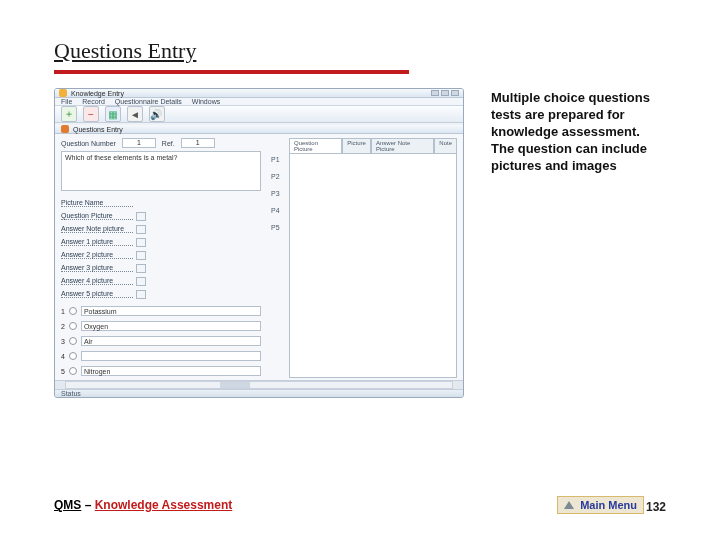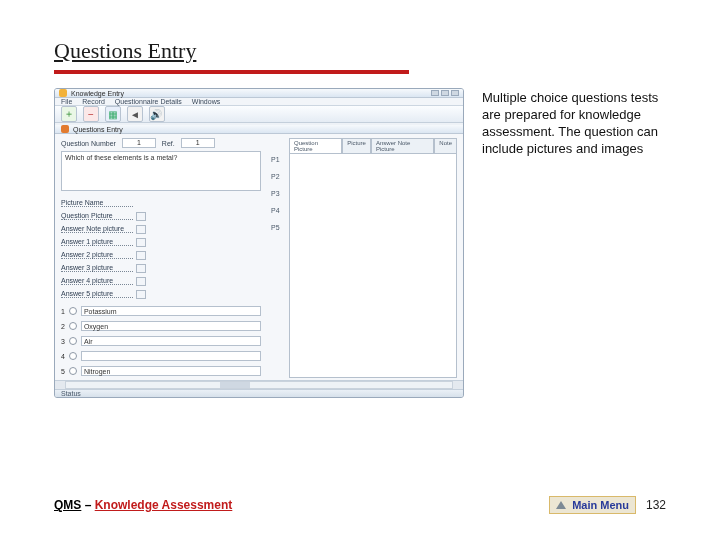--- a/index.html
+++ b/index.html
@@ -113,39 +113,39 @@
   .scrollbar-h .track{flex:1;height:8px;background:#eef2f6;margin:0 10px;border:1px solid #c9d2dc;position:relative;}
   .scrollbar-h .thumb{position:absolute;left:40%;width:30px;height:6px;top:0;background:#cfd8e2;}
   .statusbar{height:12px;background:linear-gradient(#eaf0f6,#d7e1eb);border-top:1px solid #c4cfdb;padding:0 6px;display:flex;align-items:center;color:#49586a;}
   .side-text{
     flex:1;
     font-size: 13px;
     line-height:1.3;
     color:#111;
     padding-top:2px;
   }
-  .side-text p{margin:0 0 16px 0;}
+  .side-text p{margin:0 0 16px 9px;font-weight:bold;}
   .footer-row{
     position:absolute;left:54px;right:54px;bottom:26px;
     display:flex;align-items:center;justify-content:space-between;
     font-size:12px;
   }
   .footer-left{font-weight:bold;}
   .footer-left .ka{color:#c11b1b;text-decoration:underline;}
   .footer-left .qms{text-decoration:underline;}
-  .footer-right{display:flex;align-items:center;gap:10px;}
+  .footer-right{display:flex;align-items:flex-end;gap:2px;}
   .mainmenu{
     display:flex;align-items:center;gap:6px;
     border:1px solid #d9b96a;background:#ece6d3;padding:2px 6px;
     font-weight:bold;color:#283a9a;font-size:11px;
   }
   .mainmenu .arrow{
     width:0;height:0;border-left:5px solid transparent;border-right:5px solid transparent;border-bottom:8px solid #7d8a95;
   }
-  .pagenum{font-size:12px;color:#222;}
+  .pagenum{font-size:12px;color:#222;font-weight:bold;}
 </style>
 </head>
 <body>
 
 <div class="slide">
   <div class="title-row">
     <h1 class="title">Questions Entry</h1>
   </div>
 
   <div class="content-row">

